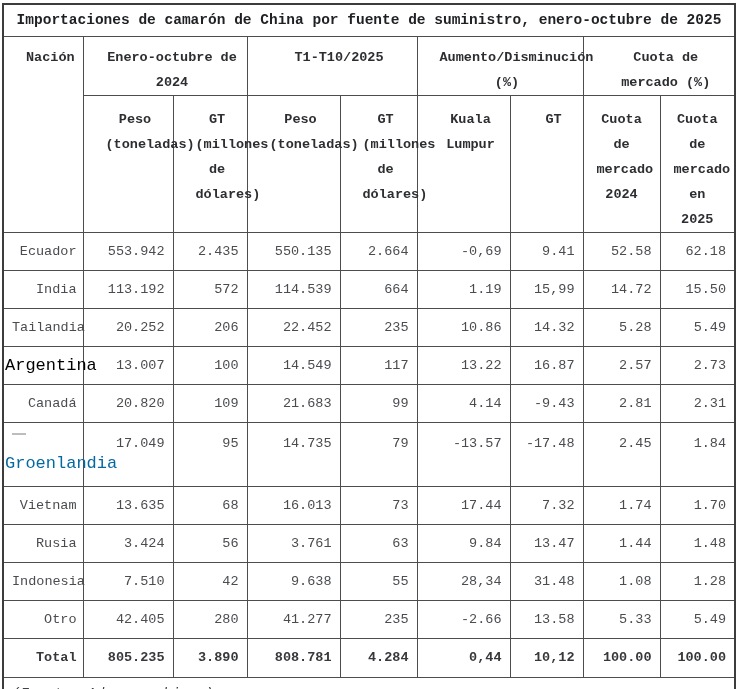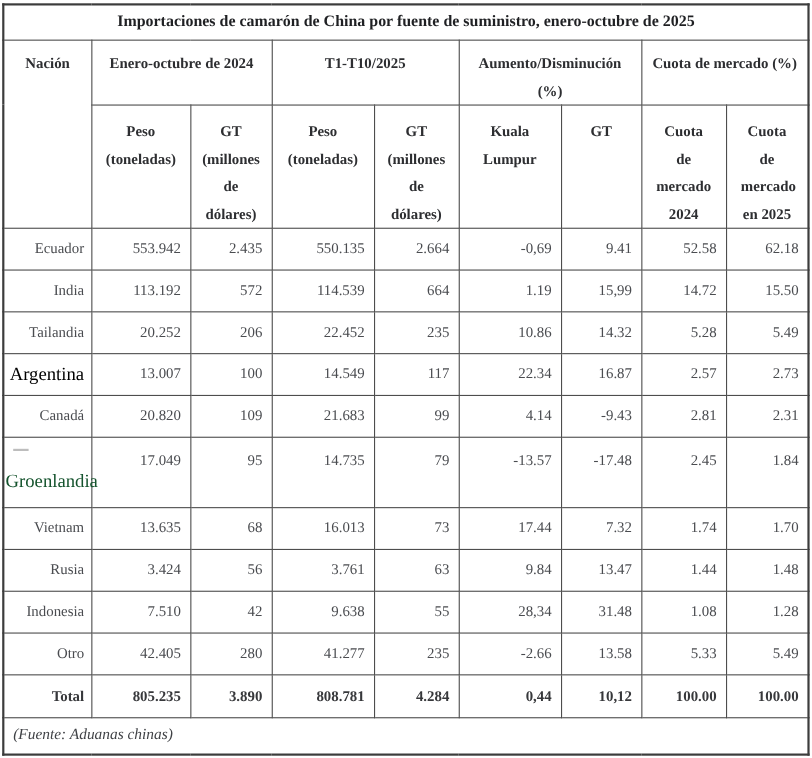--- a/index.html
+++ b/index.html
@@ -2,21 +2,21 @@
 <html><head>
 <meta charset="utf-8">
 <style>
   html, body { margin: 0; padding: 0; background: #ffffff; }
   .page {
     width: 738px;
     height: 689px;
     box-sizing: border-box;
     padding: 3px 2px 2px 2px;
     background: #ffffff;
-    font-family: Liberation Serif, serif;
+    font-family: Liberation Mono, monospace;
   }
   table.shrimp-table {
     border-collapse: collapse;
     table-layout: fixed;
     width: 733px;
     border: 2px solid #3c3c3c;
     background: #ffffff;
   }
   table.shrimp-table td {
     border: 1px solid #4d4d4d;
@@ -34,21 +34,21 @@
     padding: 2px 4px;
   }
   
   td.h {
     font-weight: bold;
     color: #2d2e31;
     text-align: center;
     vertical-align: top;
     font-size: 13.5px;
     line-height: 25px;
-    padding: 8px 8px 0 8px;
+    padding: 8px 8px 0 22px;
   }
   tr.header-row-1 { height: 56px; }
   tr.header-row-2 { height: 104px; }
   tr.header-row-2 td.h { padding-top: 11px; }
   td.h.narrow { padding-left: 13px; padding-right: 13px; }
   
   tr.data-row { height: 38px; }
   tr.data-row-tall { height: 64px; }
   tr.total-row { height: 39px; margin-top: 40px; }
   td.name {
@@ -73,21 +73,21 @@
   
   td.pasted-name {
     padding-left: 1px;
     color: #000000;
     font-size: 17px;
   }
   td.groenlandia-cell {
     position: relative;
     vertical-align: bottom;
     padding: 0 0 13px 1px;
-    color: #14532d;
+    color: #0369a1;
     font-size: 17px;
   }
   .remnant-dash {
     position: absolute;
     top: 10px;
     left: 8px;
     width: 14px;
     height: 2px;
     background: #bdbdbd;
   }
@@ -182,21 +182,21 @@
       <td class="num">5.28</td>
       <td class="num">5.49</td>
     </tr>
 
     <tr class="data-row">
       <td class="name pasted-name">Argentina</td>
       <td class="num">13.007</td>
       <td class="num">100</td>
       <td class="num">14.549</td>
       <td class="num">117</td>
-      <td class="num">22.34</td>
+      <td class="num">13.22</td>
       <td class="num">16.87</td>
       <td class="num">2.57</td>
       <td class="num">2.73</td>
     </tr>
 
     <tr class="data-row">
       <td class="name" style="">Canadá</td>
       <td class="num">20.820</td>
       <td class="num">109</td>
       <td class="num">21.683</td>

